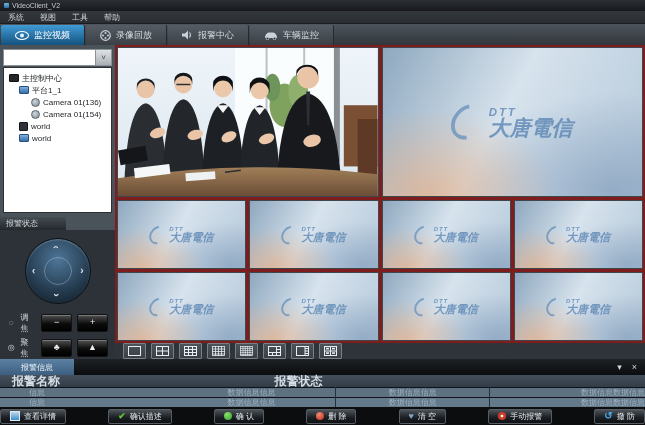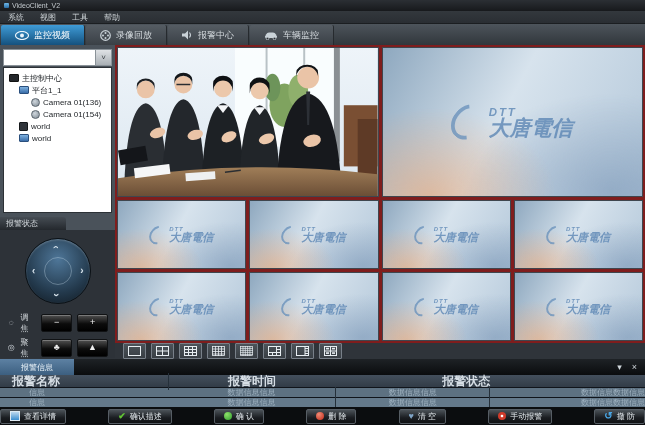--- a/index.html
+++ b/index.html
@@ -471,21 +471,20 @@
 <div class="apanel">
   <div class="atabs">
     <div class="atab t1">报警信息</div>
     <div class="awin">
       <span>▾</span>
       <span>×</span>
     </div>
   </div>
   <div class="ahead">
     <span class="acol c1">报警名称</span>
-    <span class="acol c2">报警时间</span>
     <span class="acol c4">报警状态</span>
   </div>
   <div class="arow">
     <span class="acol c1">信息</span>
     <span class="acol c2">数据信息信息</span>
     <span class="acol c3">数据信息信息</span>
     <span class="acol c4">数据信息数据信息</span>
   </div>
   <div class="arow alt">
     <span class="acol c1">信息</span>

